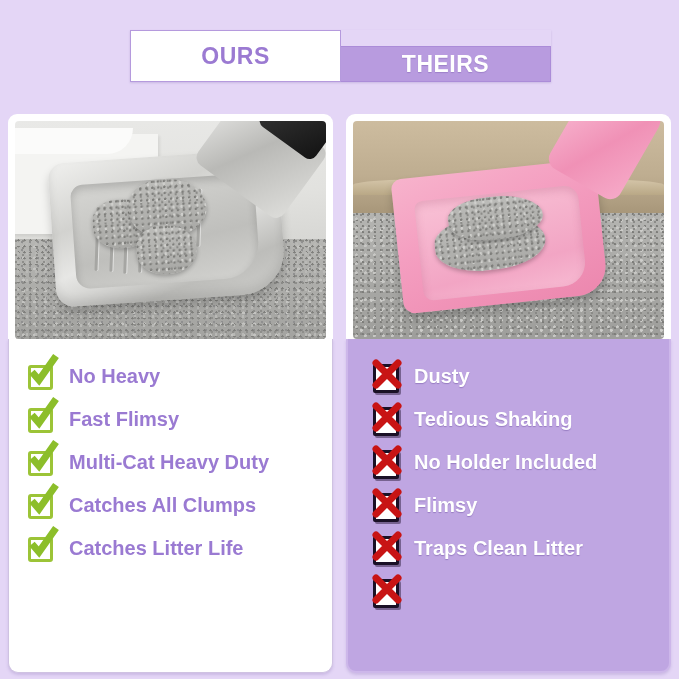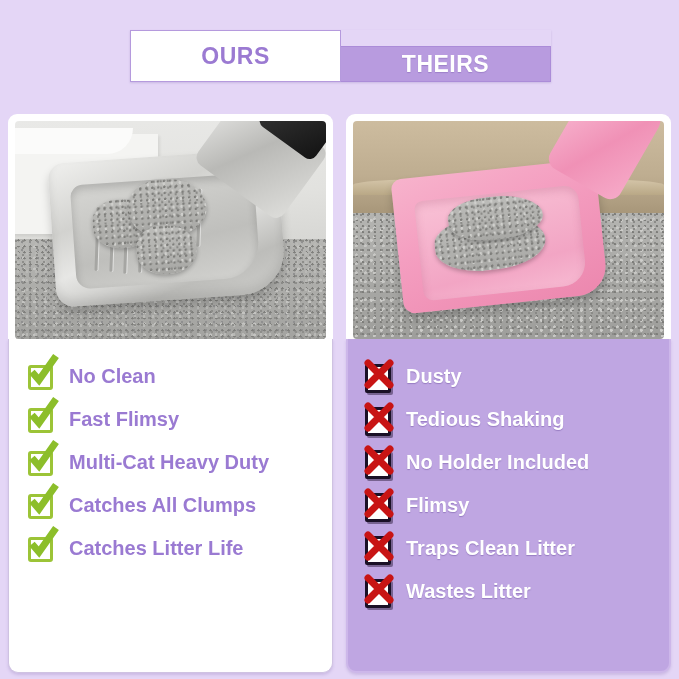--- a/index.html
+++ b/index.html
@@ -172,21 +172,21 @@
     background:#bfa6e2;
     border:2px solid #cdb7ea;border-top:none;
     box-shadow:0 2px 3px rgba(120,90,170,.22);
   }
 
   .row{
     display:flex;align-items:center;
     height:43px;
     padding-left:16px;
   }
-  .row-right{padding-left:14px;}
+  .row-right{padding-left:22px;}
 
   .icon-wrap{
     width:34px;height:34px;position:relative;flex:none;
     margin-right:10px;
   }
 
   
   .chk-box{
     position:absolute;left:3px;top:5px;
     width:25px;height:25px;box-sizing:border-box;
@@ -255,21 +255,21 @@
     </div>
 
     <div class="list-panel list-left">
       <div class="row">
         <span class="icon-wrap">
           <span class="chk-box"></span>
           <svg class="chk-mark" viewBox="0 0 34 34">
               <path d="M7 18 L14 26 L31 2" fill="none" stroke="#8cbe2a" stroke-width="7" stroke-linecap="butt" stroke-linejoin="miter"></path>
             </svg>
         </span>
-        <span class="label label-left">No Clean</span>
+        <span class="label label-left">No Heavy</span>
       </div>
       <div class="row">
         <span class="icon-wrap">
           <span class="chk-box"></span>
           <svg class="chk-mark" viewBox="0 0 34 34">
               <path d="M7 18 L14 26 L31 2" fill="none" stroke="#8cbe2a" stroke-width="7"></path>
             </svg>
         </span>
         <span class="label label-left">Fast Flimsy</span>
       </div>
@@ -365,18 +365,17 @@
         </span>
         <span class="label label-right">Traps Clean Litter</span>
       </div>
       <div class="row row-right">
         <span class="icon-wrap">
           <span class="x-box"></span>
           <svg class="x-mark" viewBox="0 0 36 36">
               <path d="M7 6 L29 28 M29 6 L7 28" stroke="#c81414" stroke-width="7" stroke-linecap="round"></path>
             </svg>
         </span>
-        <span class="label label-right">Wastes Litter</span>
       </div>
     </div>
   </div>
 
 </div>
 
 </body></html>

